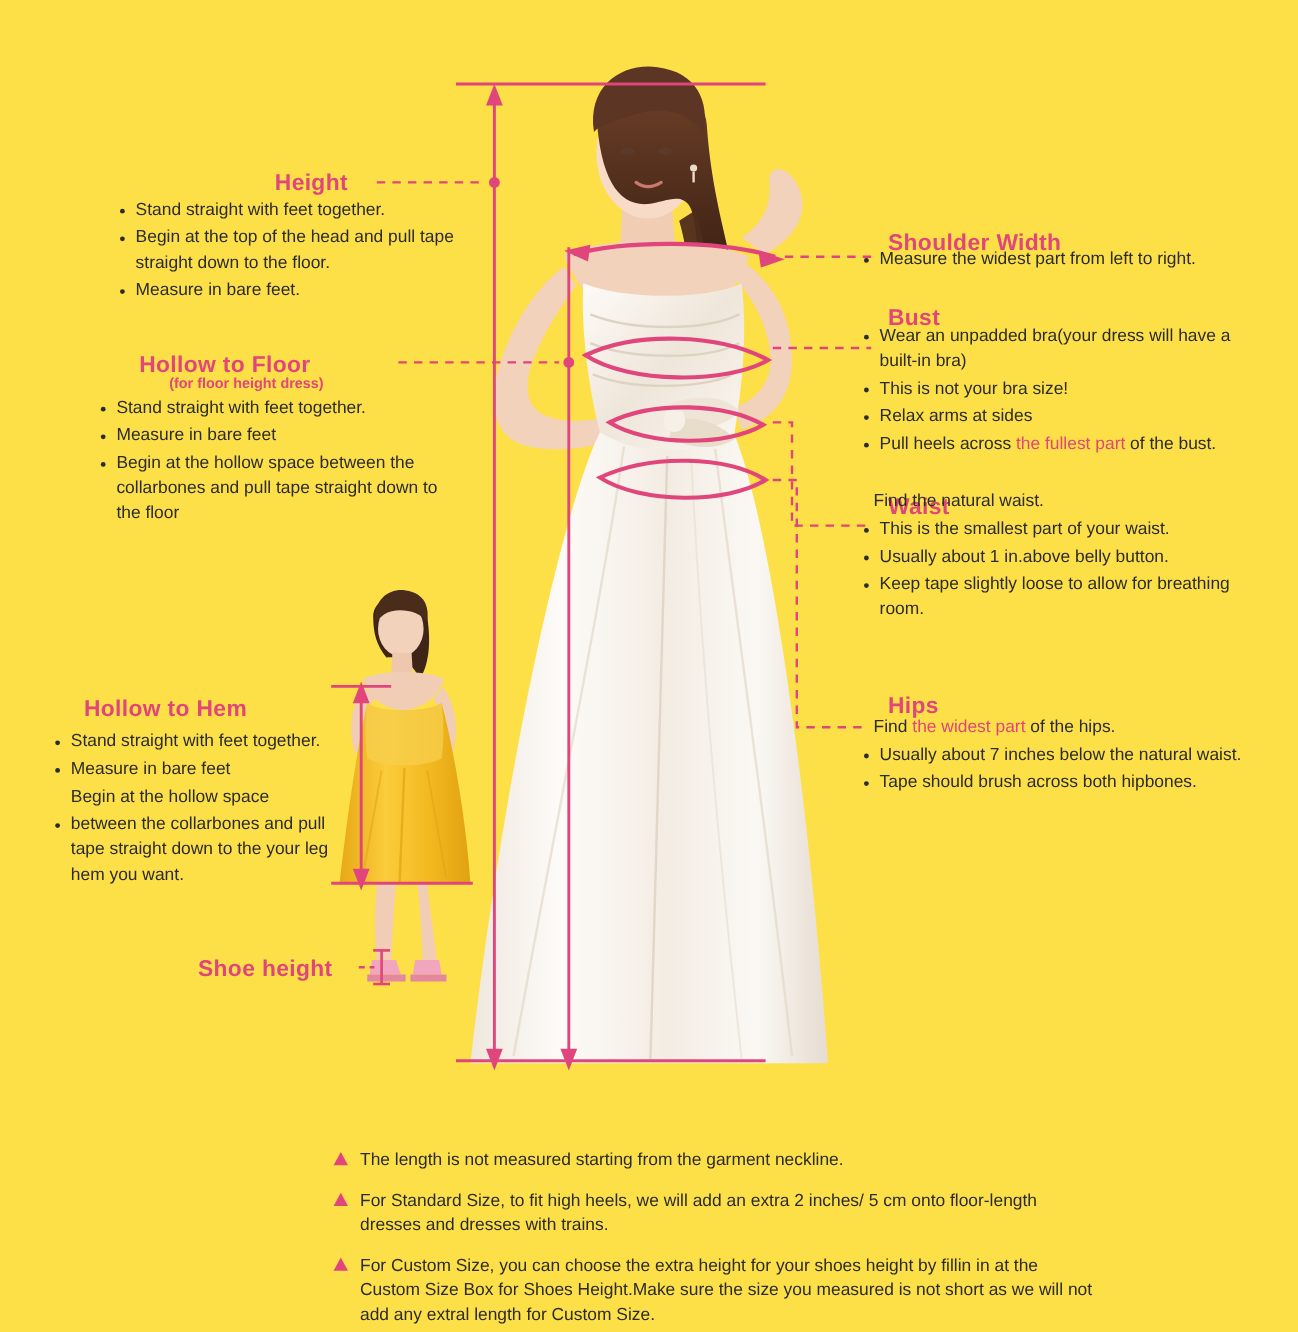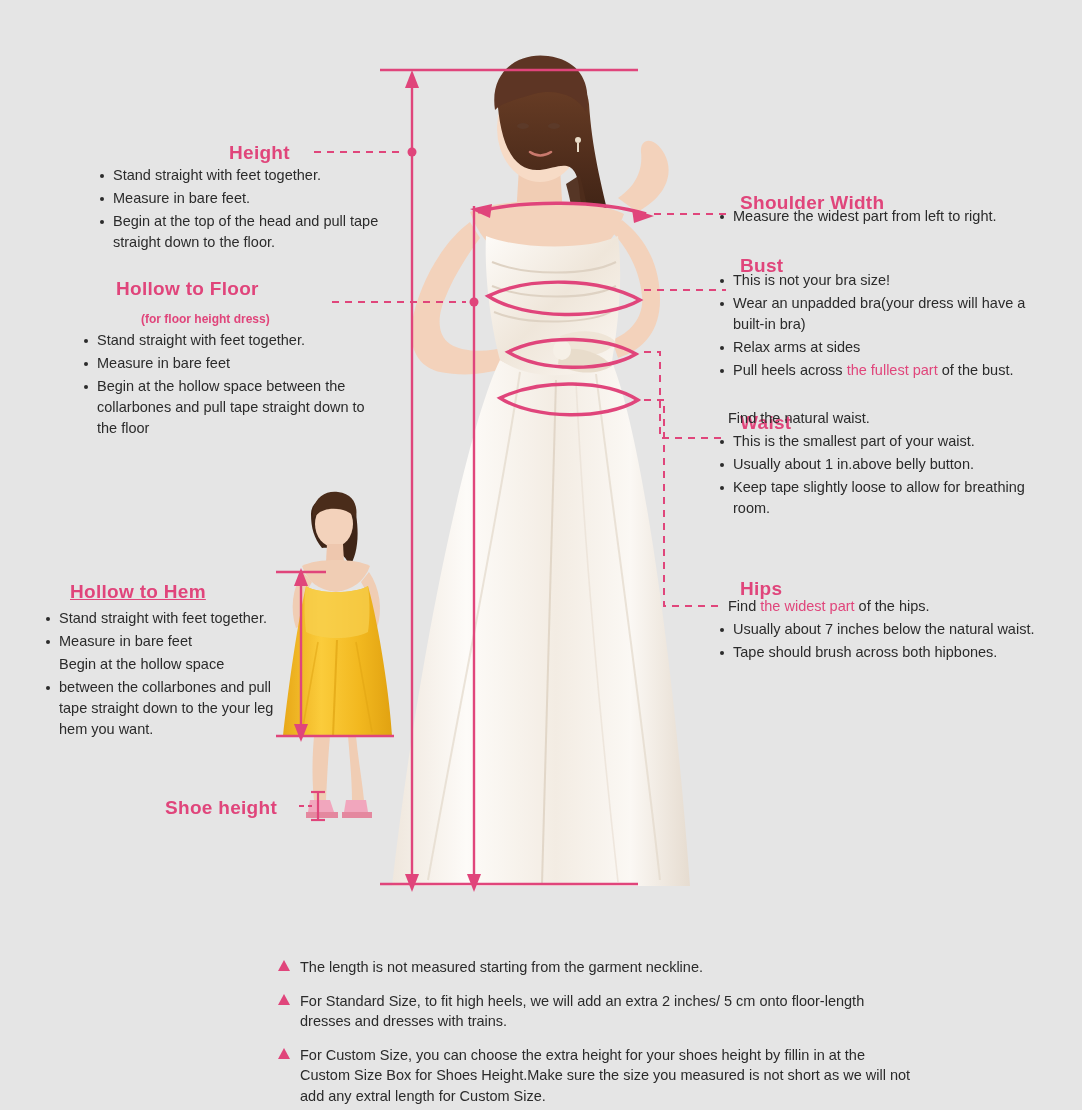--- a/index.html
+++ b/index.html
@@ -7,21 +7,21 @@
     padding: 0;
     background: #ffffff;
   }
   body {
     font-family: "Liberation Sans", sans-serif;
   }
   #canvas {
     position: relative;
     width: 1082px;
     height: 1110px;
-    background: #e5e5e5;
+    background: #fde047;
     overflow: hidden;
   }
 
   
   .heading {
     position: absolute;
     color: #e0457b;
     font-weight: bold;
     font-size: 19px;
     letter-spacing: 0.3px;
@@ -256,36 +256,36 @@
         <line x1="311" y1="820" x2="325" y2="820" stroke-width="2.2"></line>
         <line x1="299" y1="806" x2="312" y2="806" stroke-width="2" stroke-dasharray="5 4"></line>
       </g>
     </svg>
   </div>
 
   <div class="heading" style="left:229px; top:142px;">Height</div>
   <div class="bullets" style="left:98px; top:165px; width:290px;">
     <ul>
       <li>Stand straight with feet together.</li>
+      <li>Begin at the top of the head and pull tape straight down to the floor.</li>
       <li>Measure in bare feet.</li>
-      <li>Begin at the top of the head and pull tape straight down to the floor.</li>
-    </ul>
-  </div>
-
-  <div class="heading" style="left:116px; top:278px;">Hollow to Floor</div>
+    </ul>
+  </div>
+
+  <div class="heading" style="left:116px; top:294px;">Hollow to Floor</div>
   <div class="subheading" style="left:141px; top:312px;">(for floor height dress)</div>
   <div class="bullets" style="left:82px; top:330px; width:300px;">
     <ul>
       <li>Stand straight with feet together.</li>
       <li>Measure in bare feet</li>
       <li>Begin at the hollow space between the collarbones and pull tape straight down to the floor</li>
     </ul>
   </div>
 
-  <div class="heading" style="left:70px; top:581px;text-decoration:underline;">Hollow to Hem</div>
+  <div class="heading" style="left:70px; top:581px;">Hollow to Hem</div>
   <div class="bullets" style="left:44px; top:608px; width:250px;">
     <ul>
       <li>Stand straight with feet together.</li>
       <li>Measure in bare feet</li>
       <li class="nobullet">Begin at the hollow space</li>
       <li>between the collarbones and pull tape straight down to the your leg hem  you want.</li>
     </ul>
   </div>
 
   <div class="heading" style="left:165px; top:797px;">Shoe height</div>
@@ -293,22 +293,22 @@
   <div class="heading" style="left:740px; top:192px;">Shoulder Width</div>
   <div class="bullets" style="left:718px; top:206px; width:330px;">
     <ul>
       <li>Measure the widest part from left to right.</li>
     </ul>
   </div>
 
   <div class="heading" style="left:740px; top:255px;">Bust</div>
   <div class="bullets" style="left:718px; top:270px; width:330px;">
     <ul>
+      <li>Wear an unpadded bra(your dress will have a built-in bra)</li>
       <li>This is not your bra size!</li>
-      <li>Wear an unpadded bra(your dress will have a built-in bra)</li>
       <li>Relax arms at sides</li>
       <li><span>Pull heels across </span><span class="pink-em">the fullest part</span><span> of the bust.</span></li>
     </ul>
   </div>
 
   <div class="heading" style="left:740px; top:412px;">Waist</div>
   <div class="bullets" style="left:718px; top:408px; width:330px;">
     <ul>
       <li class="nobullet" style="padding-left:10px;">Find the natural waist.</li>
       <li>This is the smallest part of your waist.</li>

